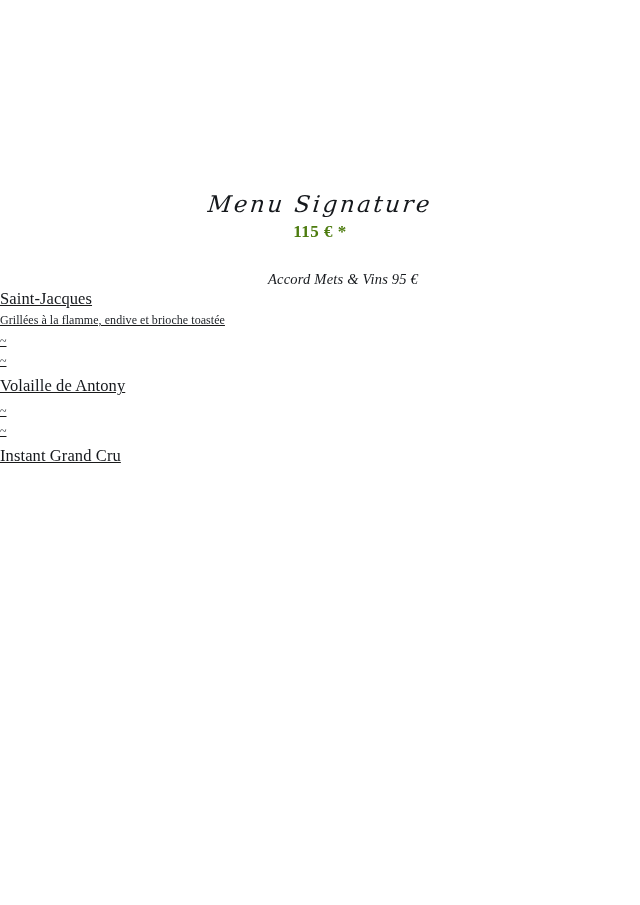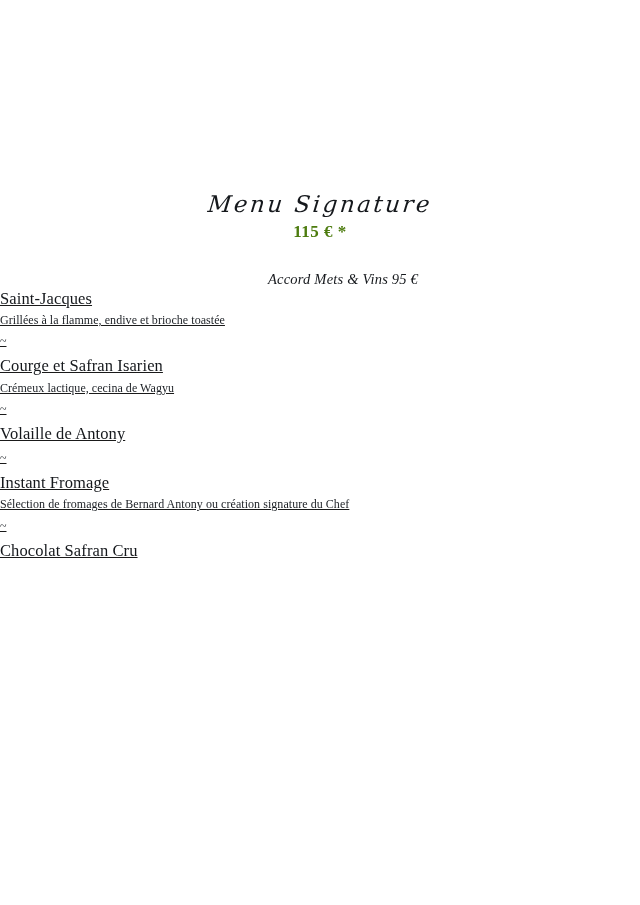--- a/index.html
+++ b/index.html
@@ -102,36 +102,28 @@
   </div>
 
   <div class="courses">
 
     <div class="course">
       <div class="course-name">Saint-Jacques</div>
       <div class="course-desc">Grillées à la flamme, endive et brioche toastée</div>
     </div>
     <div class="separator">~</div>
 
-    <div class="course">
-      <div class="course-name">Courge et Safran Isarien</div>
-      <div class="course-desc">Crémeux lactique, cecina de Wagyu</div>
-    </div>
     <div class="separator">~</div>
 
     <div class="course">
       <div class="course-name">Volaille de Antony</div>
     </div>
     <div class="separator">~</div>
 
-    <div class="course">
-      <div class="course-name">Instant Fromage</div>
-      <div class="course-desc">Sélection de fromages de Bernard Antony ou création signature du Chef</div>
-    </div>
     <div class="separator">~</div>
 
     <div class="course">
-      <div class="course-name">Chocolat Safran Cru</div>
+      <div class="course-name">Instant Grand Cru</div>
     </div>
 
   </div>
 
 </div>
 
 </body></html>

